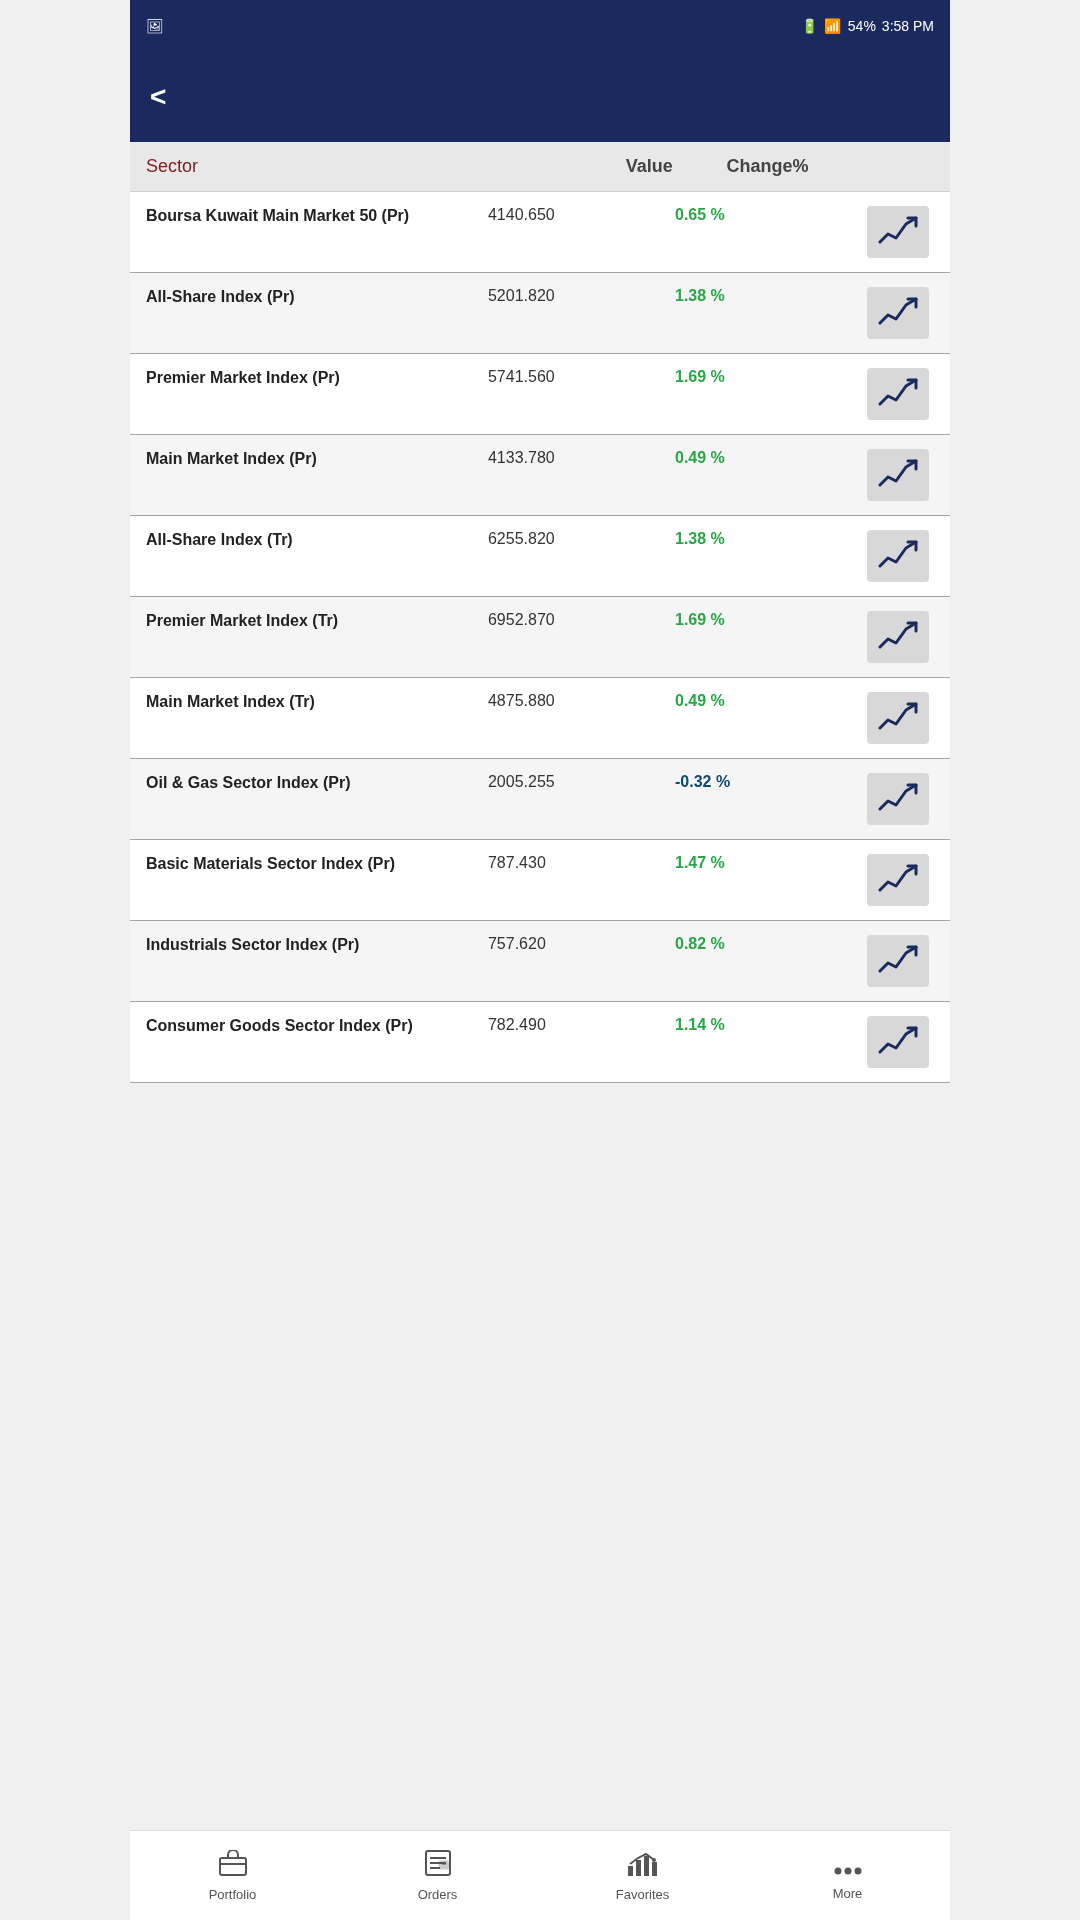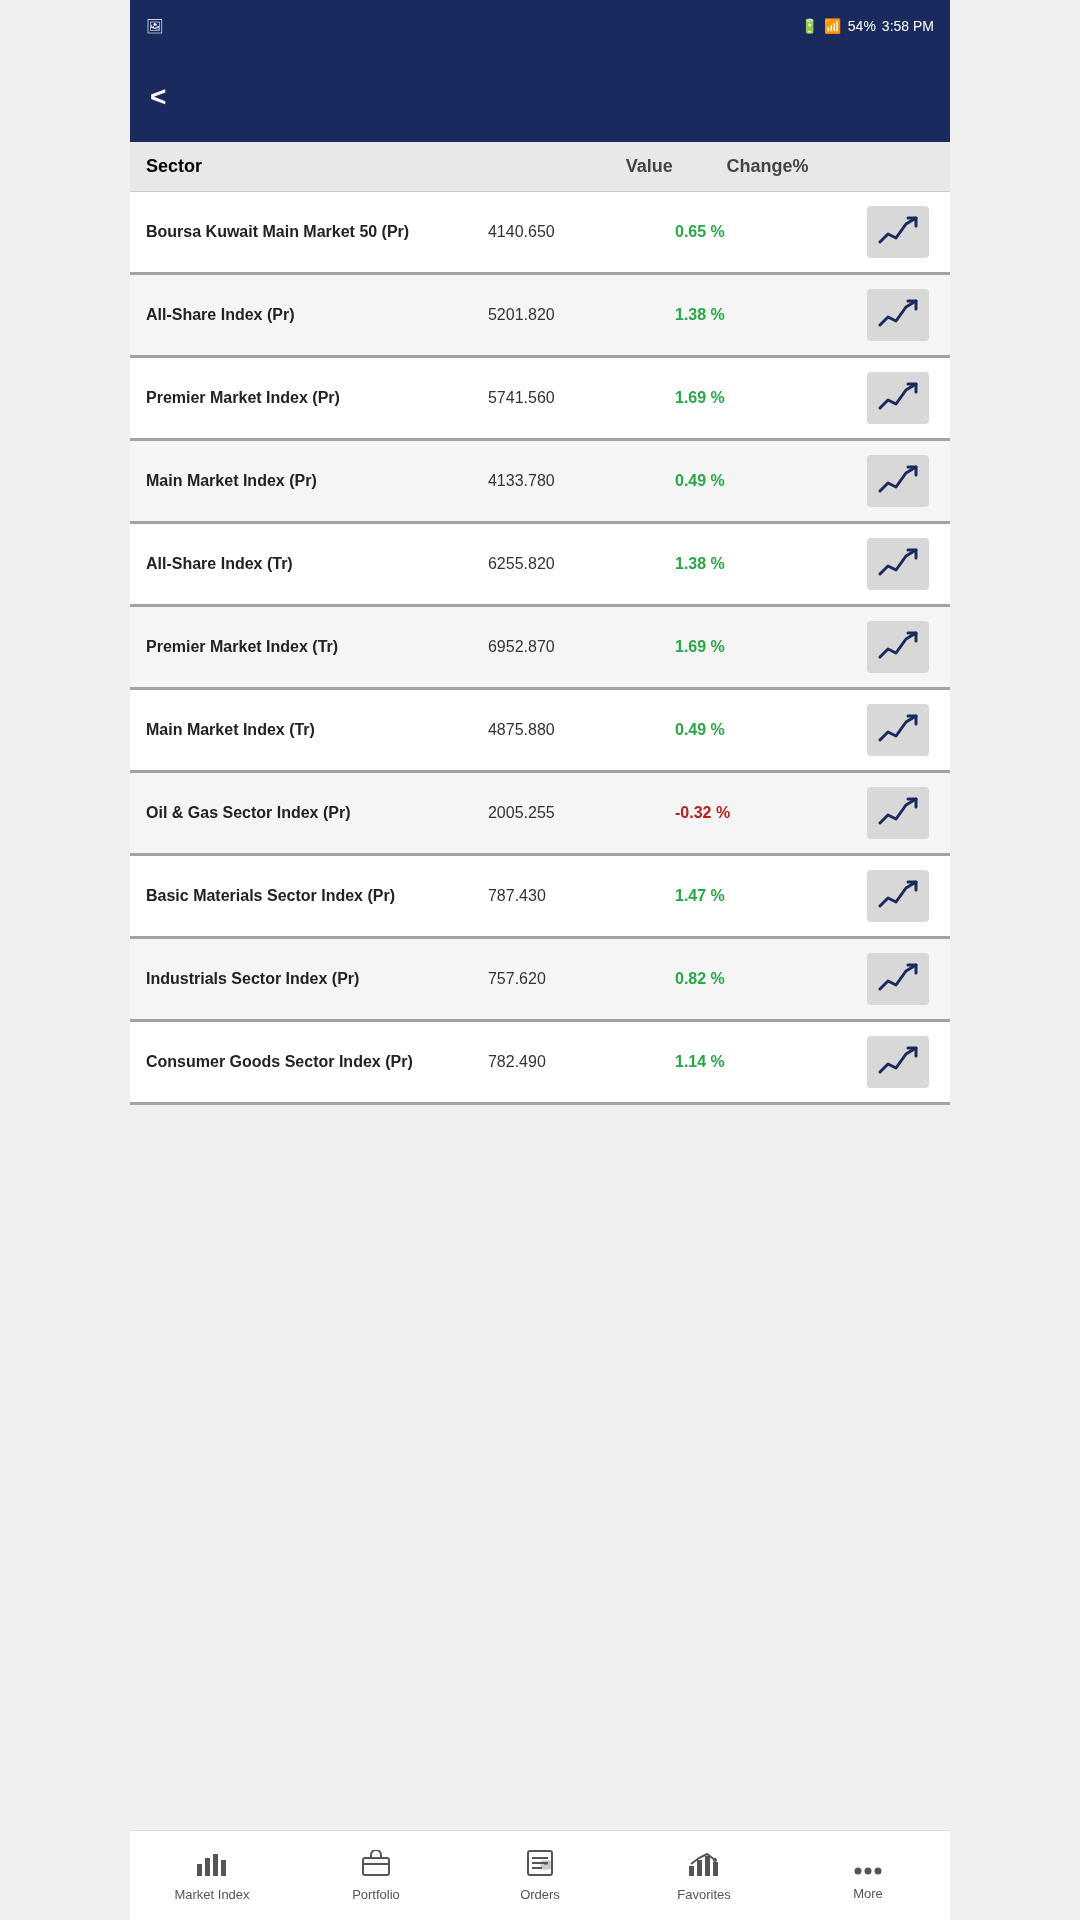--- a/index.html
+++ b/index.html
@@ -57,22 +57,22 @@
     .table-header {
       background: #e8e8e8;
       display: flex;
       align-items: center;
       padding: 14px 16px;
       border-bottom: 1px solid #ccc;
     }
     .col-sector {
       flex: 2.5;
       font-size: 18px;
-      font-weight: 700;
-      color: #000000;
+      font-weight: 400;
+      color: #7f1d1d;
     }
     .col-value {
       flex: 1.4;
       font-size: 18px;
       font-weight: 600;
       color: #444;
       text-align: right;
     }
     .col-change {
       flex: 1.4;
@@ -81,23 +81,23 @@
       color: #444;
       text-align: center;
     }
     .col-chart {
       width: 72px;
     }
 
     
     .table-row {
       display: flex;
-      align-items: center;
+      align-items: flex-start;
       padding: 14px 16px;
-      border-bottom: 3px solid #a3a3a3;
+      border-bottom: 1px solid #a3a3a3;
     }
     .table-row:nth-child(odd) {
       background: #ffffff;
     }
     .table-row:nth-child(even) {
       background: #f5f5f5;
     }
     .row-sector {
       flex: 2.5;
       font-size: 16px;
@@ -114,21 +114,21 @@
     }
     .row-change {
       flex: 1.4;
       font-size: 16px;
       font-weight: 700;
     }
     .row-change.positive {
       color: #28a745;
     }
     .row-change.negative {
-      color: #b91c1c;
+      color: #0c4a6e;
     }
     .row-chart {
       width: 72px;
       display: flex;
       align-items: center;
       justify-content: center;
     }
     .chart-btn {
       background: #d8d8d8;
       border: none;
@@ -355,31 +355,20 @@
           <svg viewBox="0 0 40 36" fill="none" xmlns="http://www.w3.org/2000/svg">
             <polyline points="2,28 10,20 18,24 28,10 38,4" stroke="#1a2a5e" stroke-width="3" fill="none" stroke-linejoin="round" stroke-linecap="round"></polyline>
             <polyline points="30,4 38,4 38,12" stroke="#1a2a5e" stroke-width="3" fill="none" stroke-linejoin="round" stroke-linecap="round"></polyline>
           </svg>
         </button>
       </div>
     </div>
   </div>
 
 <nav class="bottom-nav">
-  <div class="nav-item">
-    <span class="nav-icon">
-      <svg width="30" height="26" viewBox="0 0 30 26" fill="none">
-        <rect x="0" y="14" width="5" height="12" fill="#555"></rect>
-        <rect x="8" y="8" width="5" height="18" fill="#555"></rect>
-        <rect x="16" y="4" width="5" height="22" fill="#555"></rect>
-        <rect x="24" y="10" width="5" height="16" fill="#555"></rect>
-      </svg>
-    </span>
-    <span class="nav-label">Market Index</span>
-  </div>
   <div class="nav-item">
     <span class="nav-icon">
       <svg width="28" height="26" viewBox="0 0 28 26" fill="none">
         <rect x="1" y="8" width="26" height="17" rx="2" stroke="#555" stroke-width="2" fill="none"></rect>
         <path d="M9 8V5a5 5 0 0 1 10 0v3" stroke="#555" stroke-width="2" fill="none"></path>
         <line x1="1" y1="14" x2="27" y2="14" stroke="#555" stroke-width="2"></line>
       </svg>
     </span>
     <span class="nav-label">Portfolio</span>
   </div>

